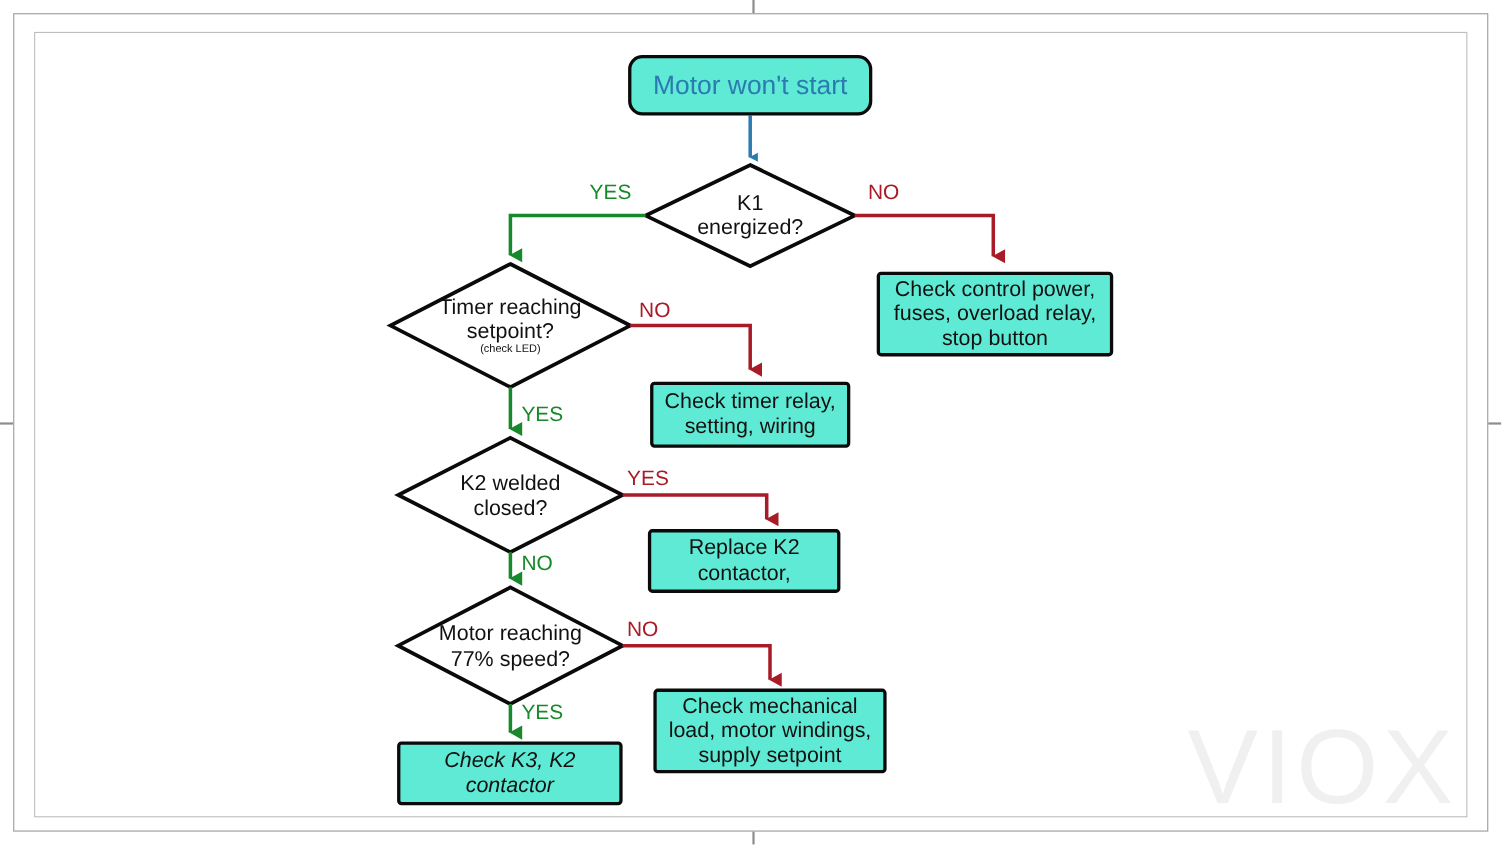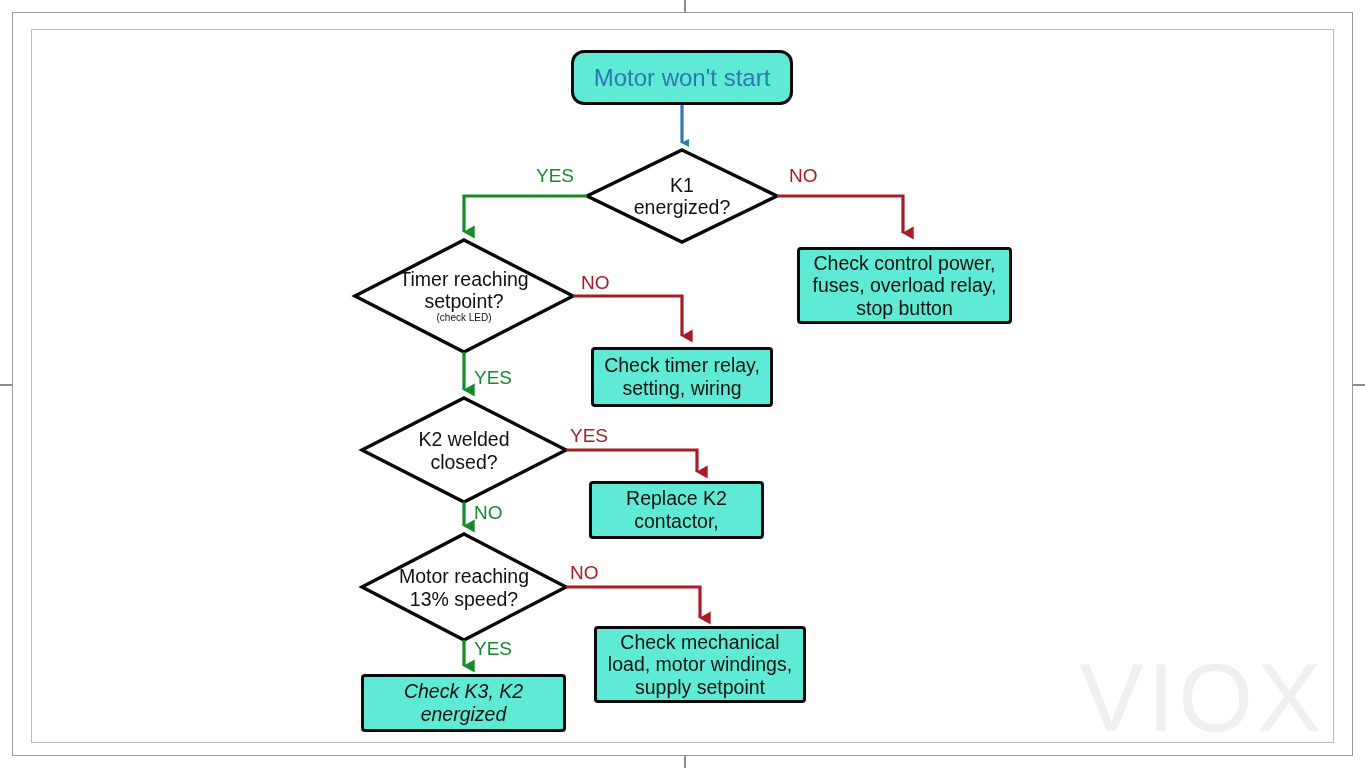--- a/index.html
+++ b/index.html
@@ -206,35 +206,35 @@
     </div>
 
     <div class="node box" style="left:589px; top:481px; width:175px; height:58px;">
       <div>
         <div>Replace K2 contactor,</div>
       </div>
     </div>
 
     <div class="diamond-label" style="left:364px; top:560px; width:200px; height:55px;">
       <span>Motor reaching</span>
-      <span>13% speed?</span>
+      <span>77% speed?</span>
     </div>
 
     <div class="node box" style="left:594px; top:626px; width:212px; height:77px;align-items:center;">
       <div>
         <div>Check mechanical</div>
         <div>load, motor windings,</div>
         <div>supply setpoint</div>
       </div>
     </div>
 
     <div class="node box" style="left:361px; top:674px; width:205px; height:58px;font-style:italic;">
       <div>
         <div>Check K3, K2</div>
-        <div>energized</div>
+        <div>contactor</div>
       </div>
     </div>
 
     <div class="edge-label lbl-yes" style="left:536px; top:166px;">YES</div>
     <div class="edge-label lbl-no" style="left:789px; top:166px;">NO</div>
 
     <div class="edge-label lbl-no" style="left:581px; top:273px;">NO</div>
     <div class="edge-label lbl-yes" style="left:474px; top:368px;">YES</div>
 
     <div class="edge-label lbl-no" style="left:570px; top:426px;">YES</div>

